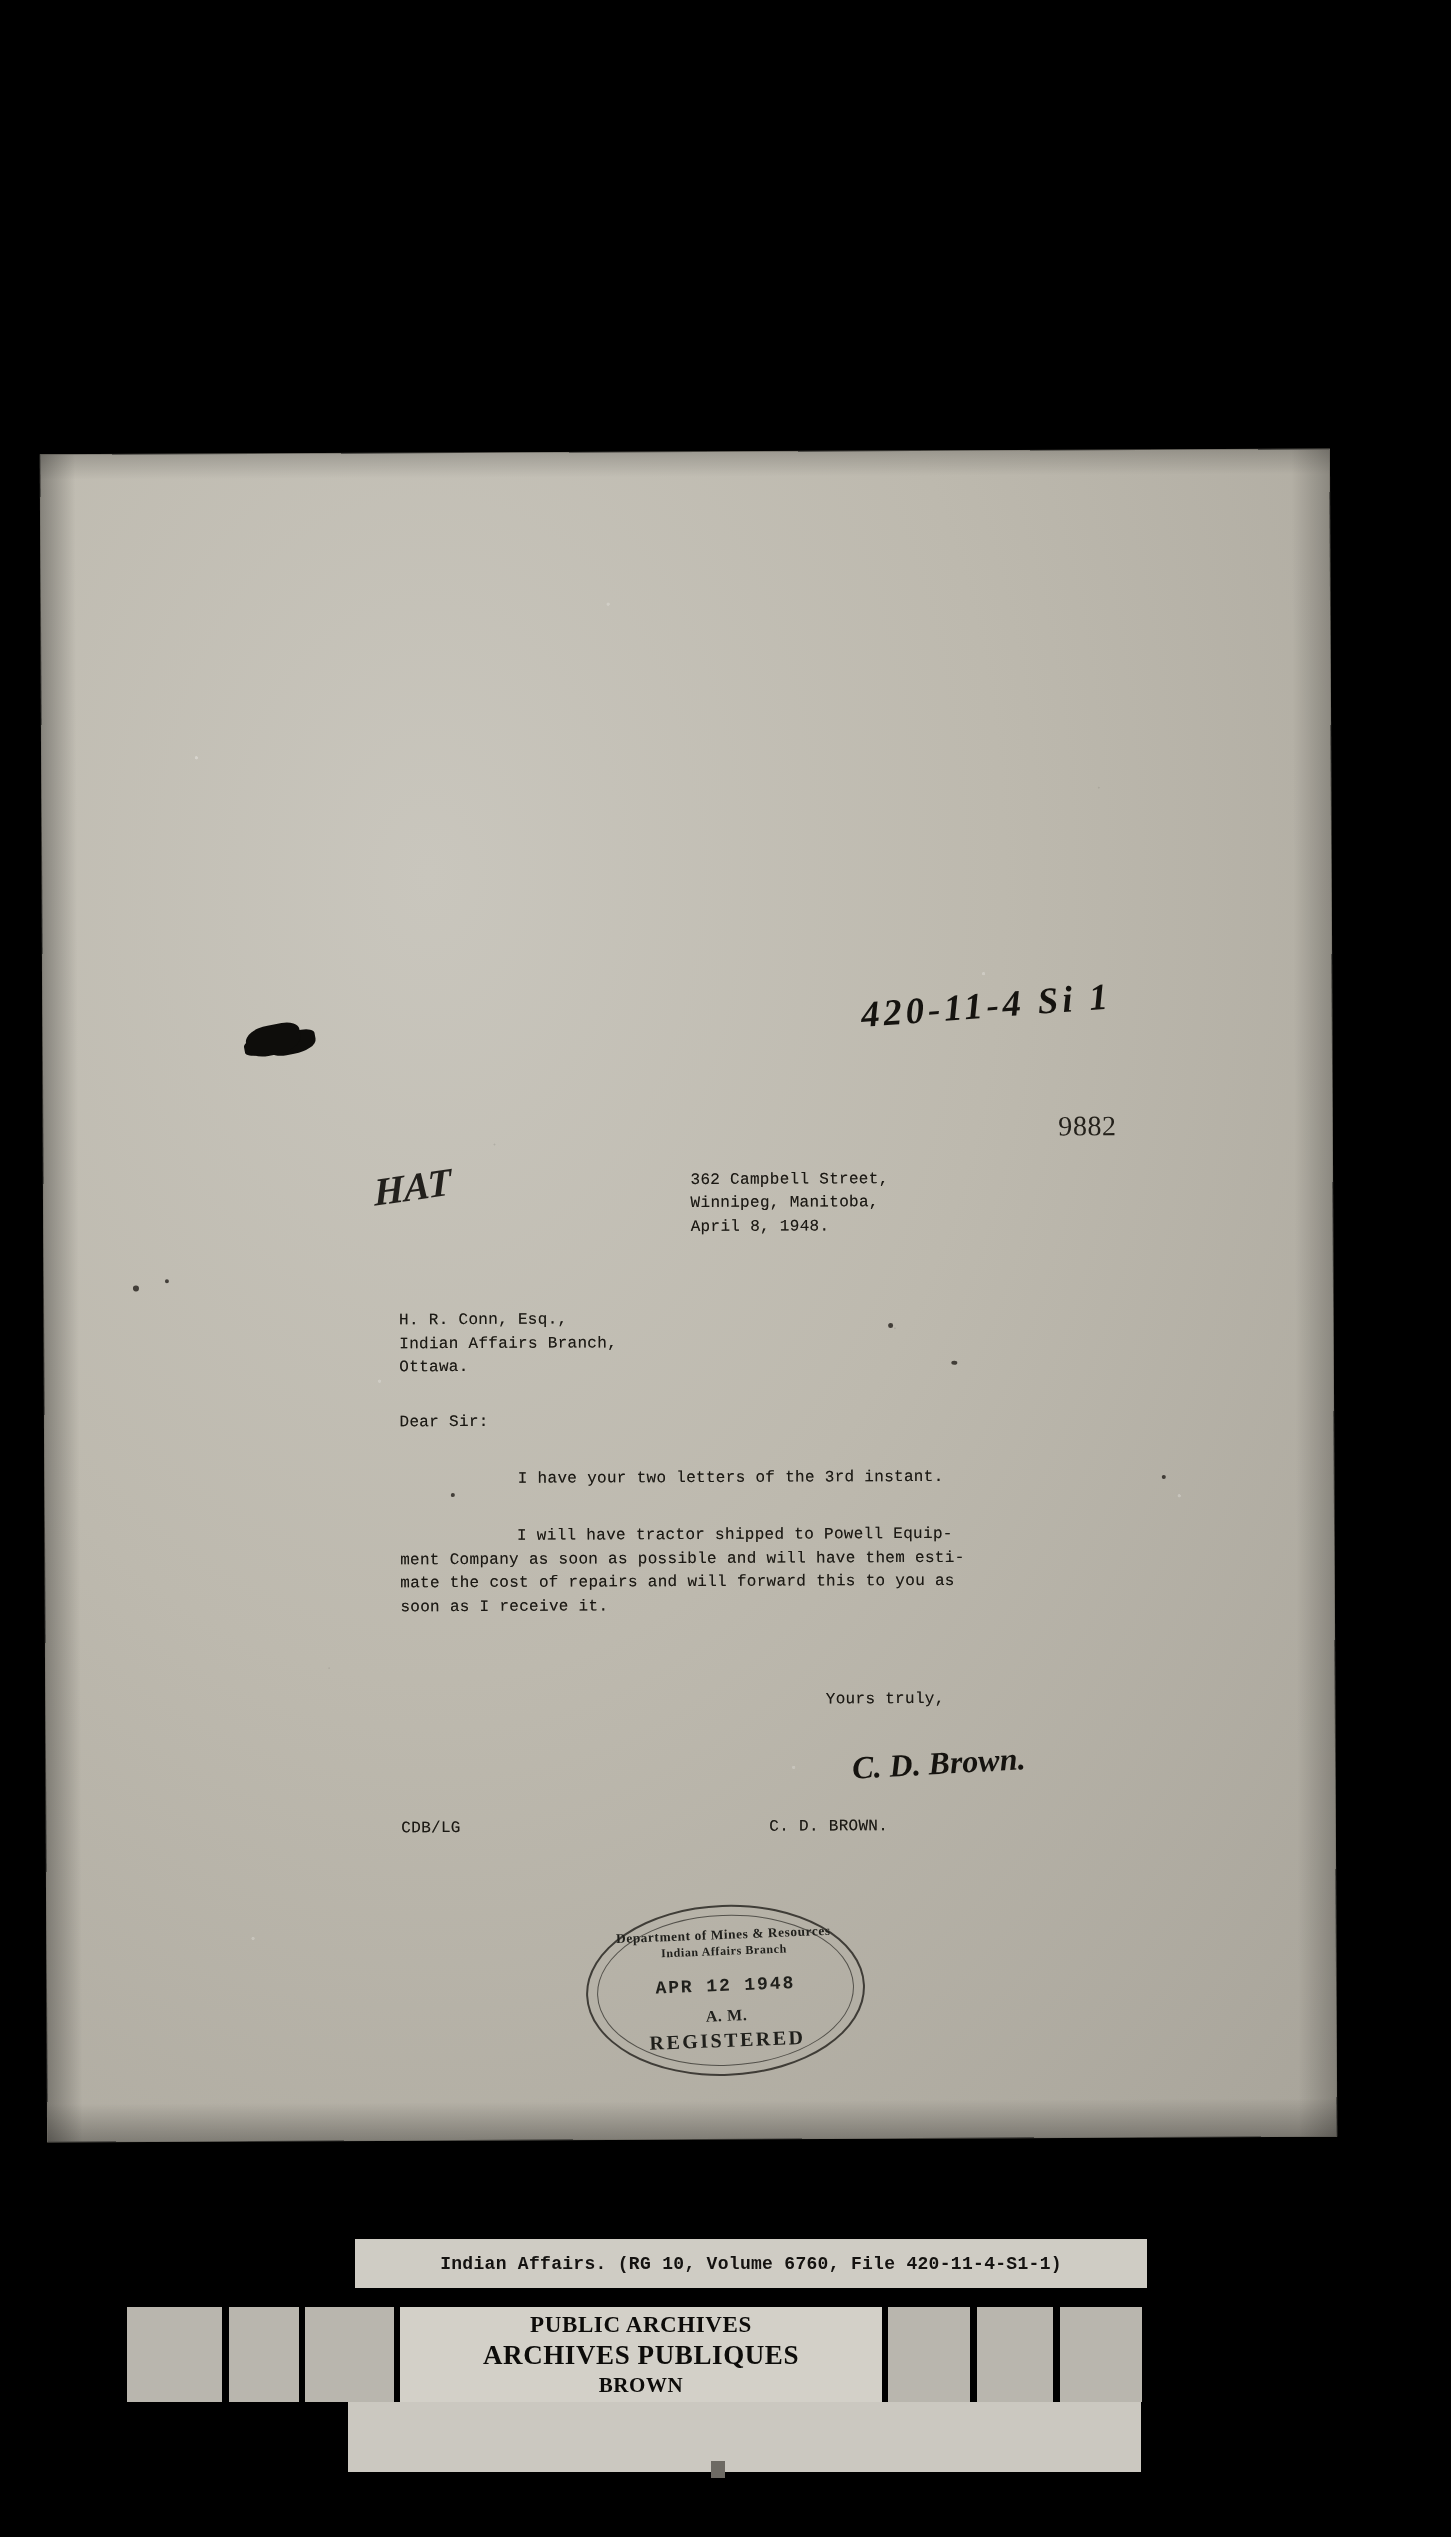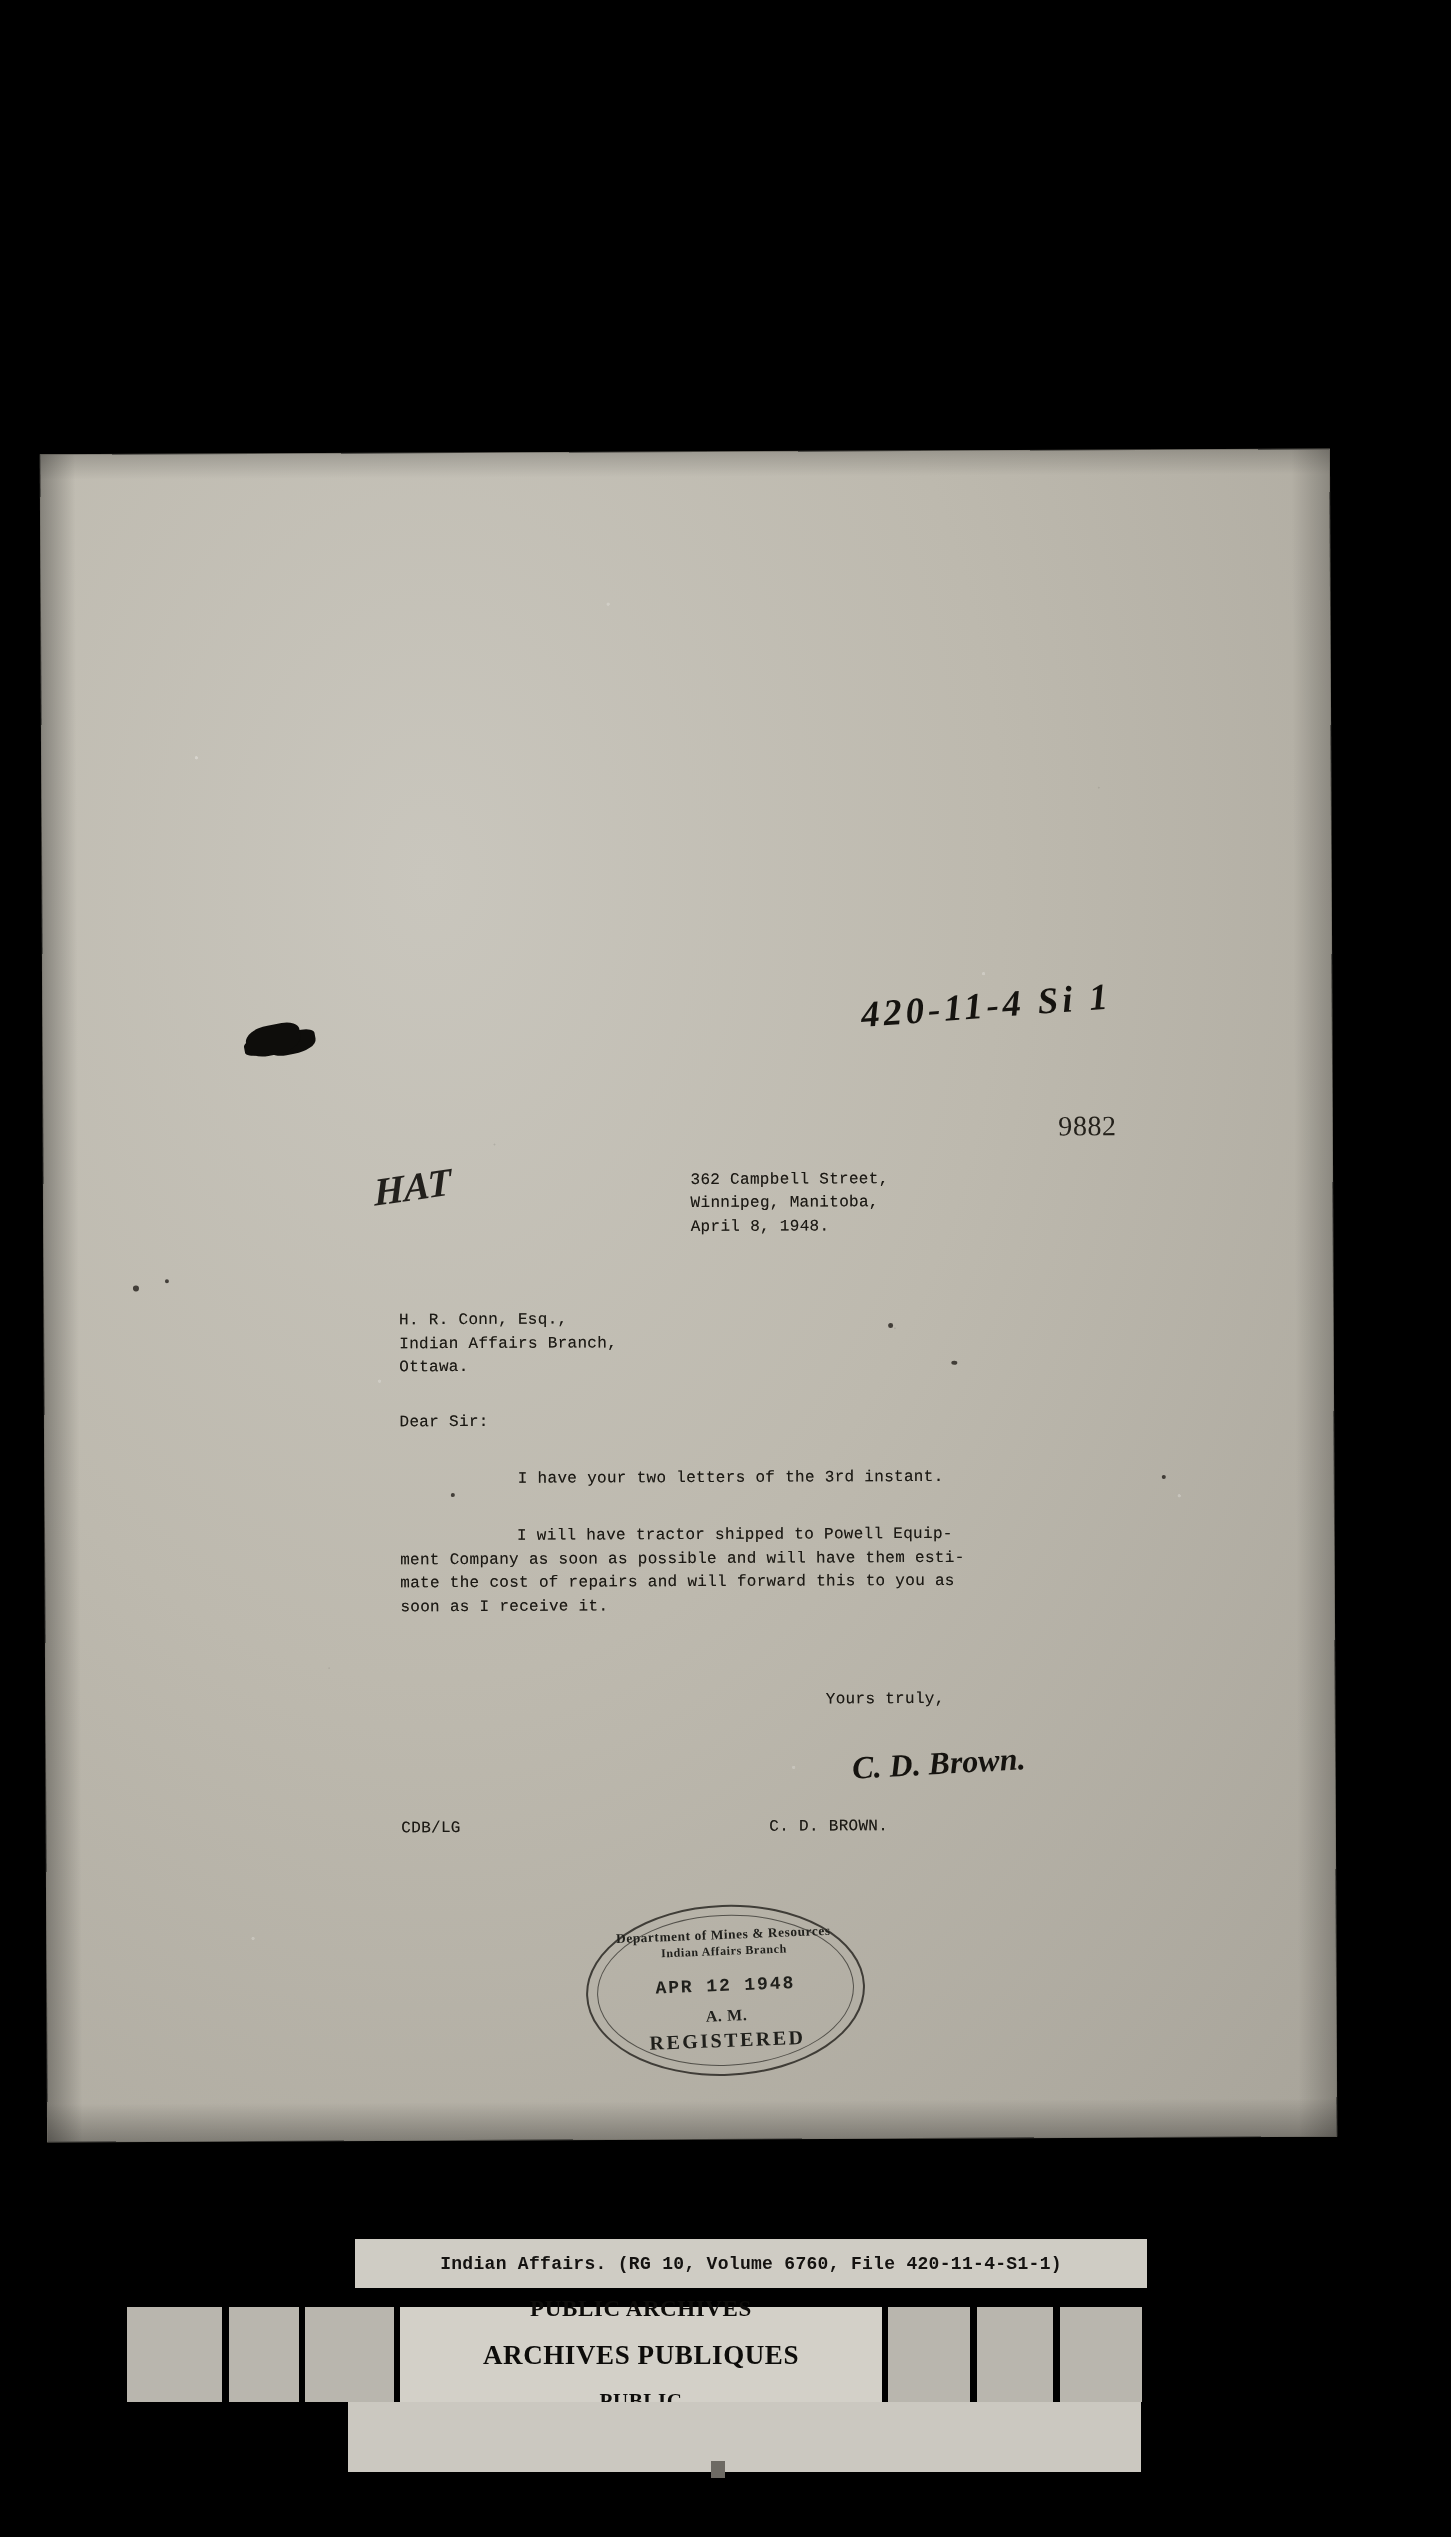--- a/index.html
+++ b/index.html
@@ -202,21 +202,21 @@
     position: absolute;
     left: 273px;
     top: 0;
     width: 482px;
     height: 95px;
     background: #d3d0c8;
     display: flex;
     flex-direction: column;
     align-items: center;
     justify-content: center;
-    gap: 18px;
+    gap: 2px;
   }
   .arch-line {
     font-family: "Liberation Serif", serif;
     font-weight: 700;
     color: #0d0c0a;
     letter-spacing: 0.6px;
   }
   #arch-1 { font-size: 23px; }
   #arch-2 { font-size: 27px; }
   #arch-3 { font-size: 21px; }
@@ -313,19 +313,19 @@
   <div class="slab" style="left:0; width:95px;"></div>
   <div class="slab" style="left:102px; width:70px;"></div>
   <div class="slab" style="left:178px; width:89px;"></div>
   <div class="slab" style="left:761px; width:82px;"></div>
   <div class="slab" style="left:850px; width:76px;"></div>
   <div class="slab" style="left:933px; width:82px;"></div>
 
   <div id="archives-center">
     <div class="arch-line" id="arch-1">PUBLIC ARCHIVES</div>
     <div class="arch-line" id="arch-2">ARCHIVES PUBLIQUES</div>
-    <div class="arch-line" id="arch-3">PUBLIC</div>
+    <div class="arch-line" id="arch-3">BROWN</div>
   </div>
 </div>
 
 <div id="bottom-bar"></div>
 <div id="bottom-notch"></div>
 
 
 </body></html>

